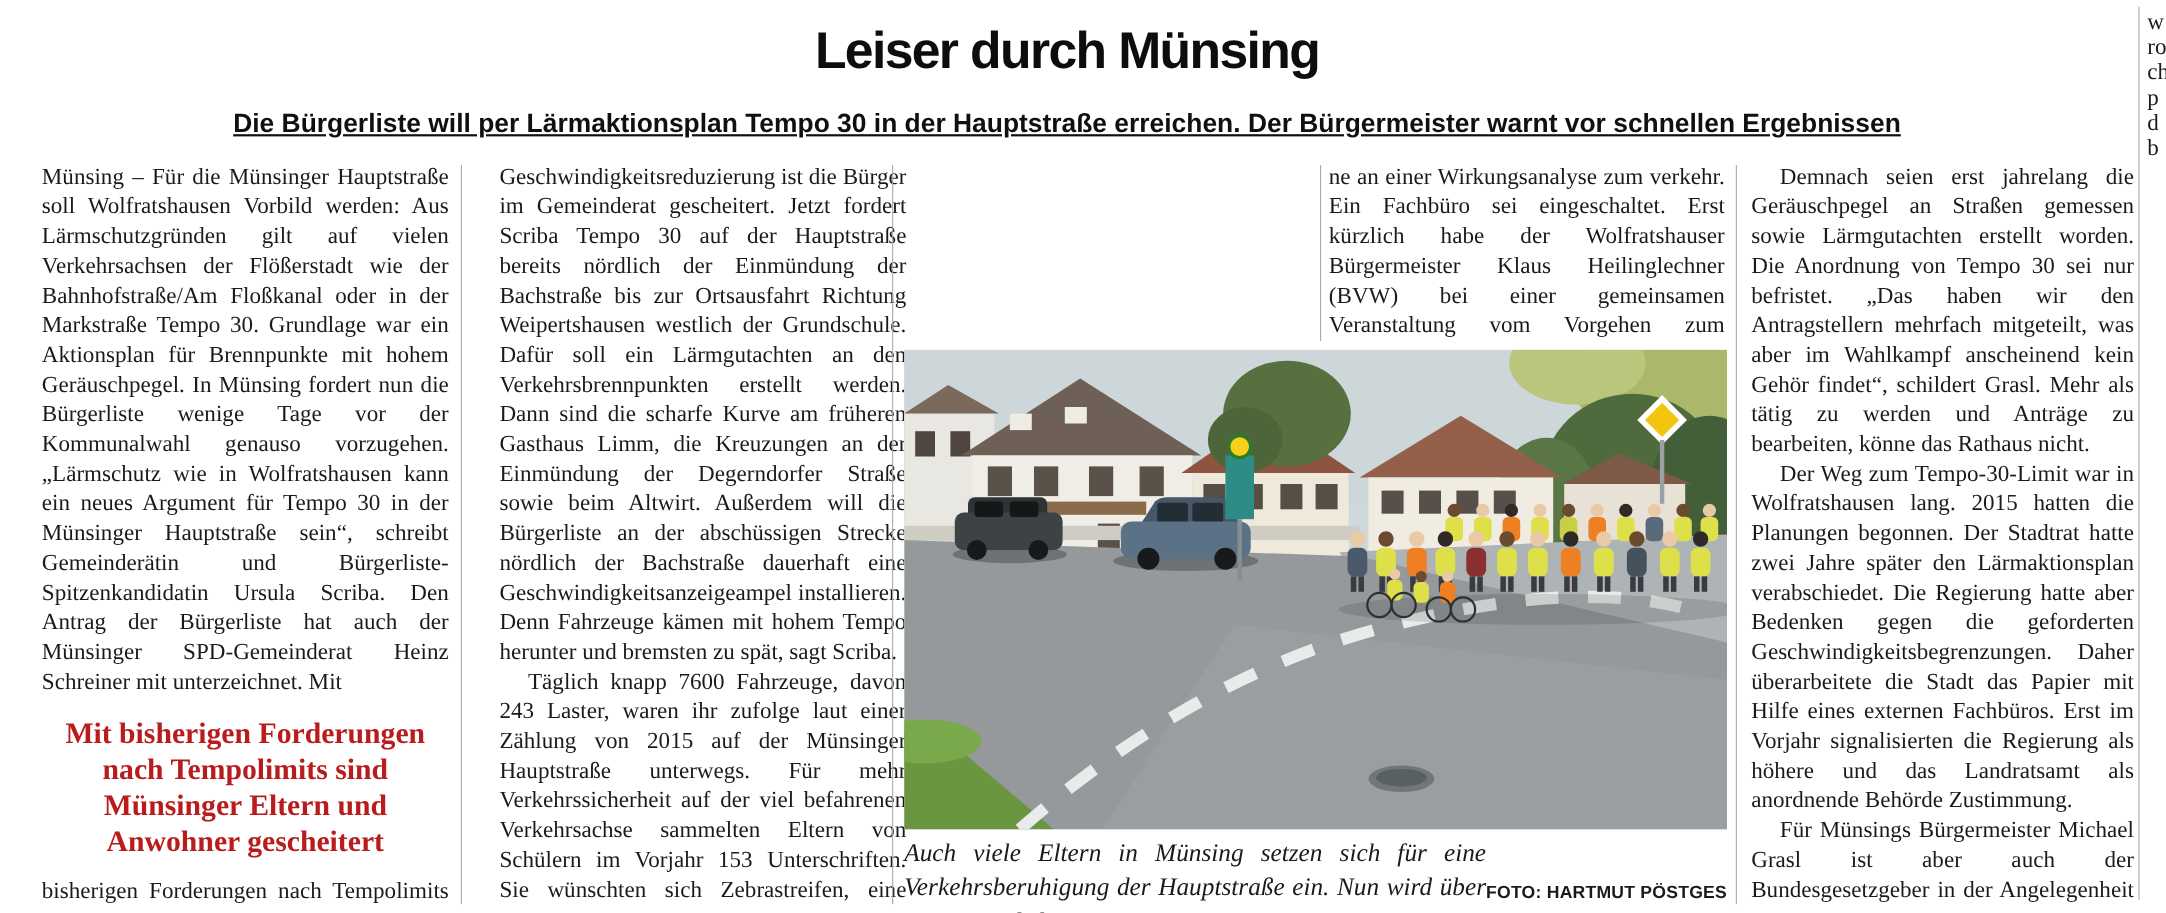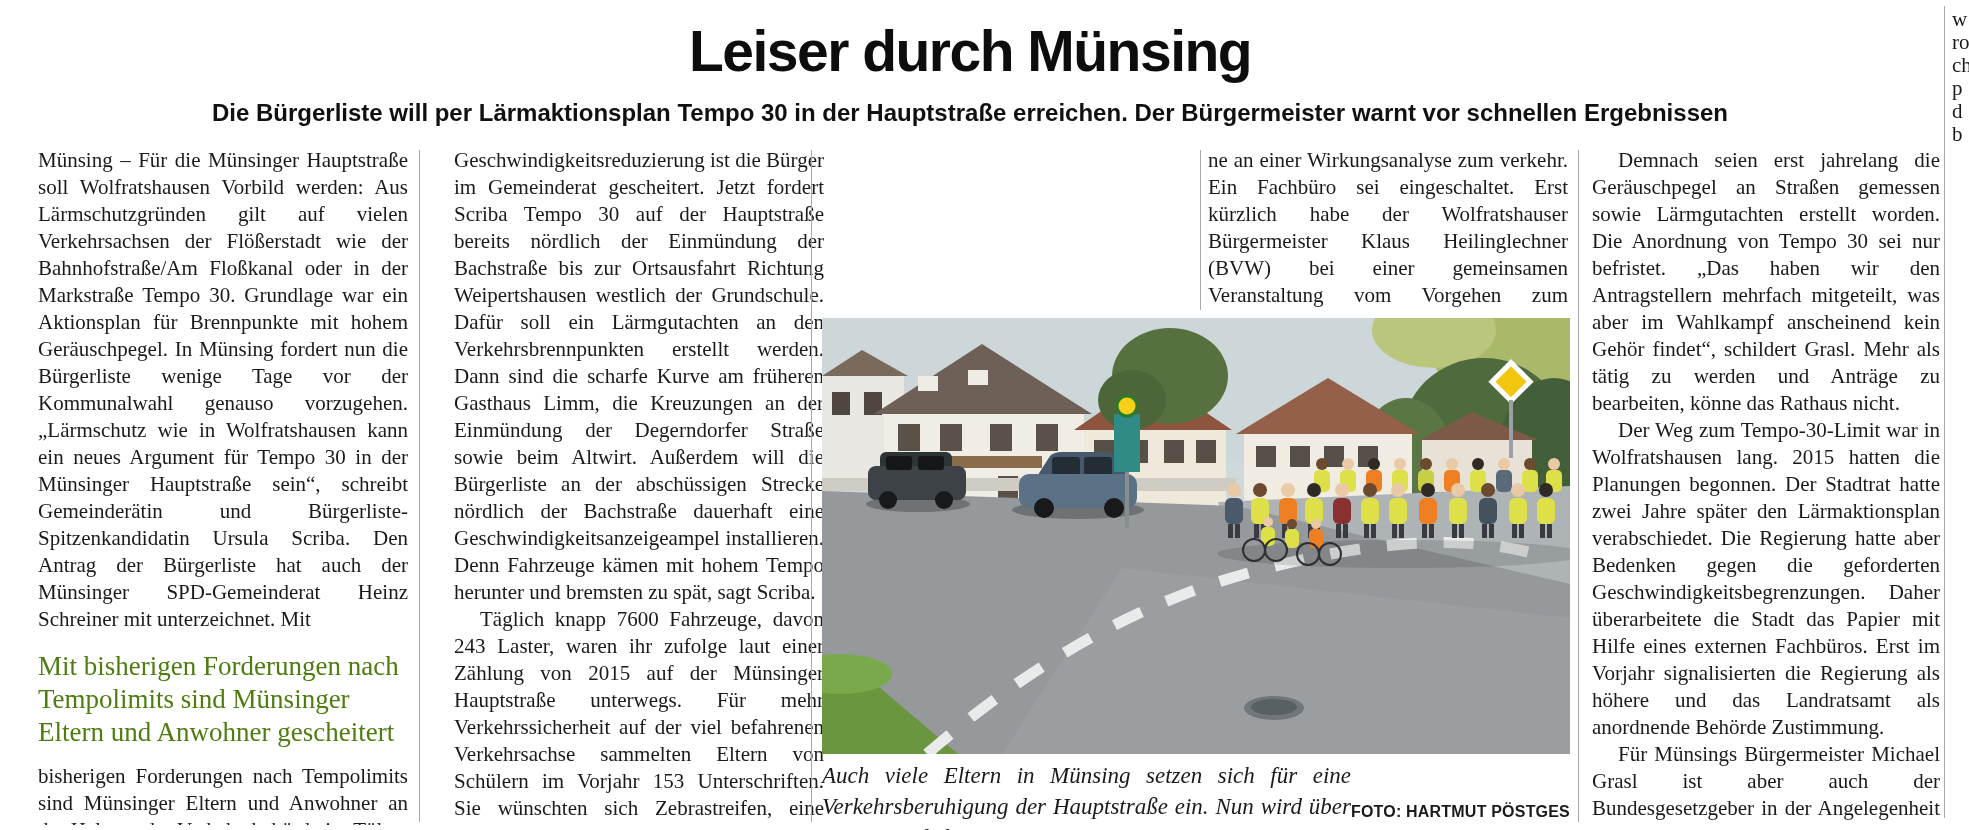--- a/index.html
+++ b/index.html
@@ -13,58 +13,59 @@
     color: #1a1a1a;
   }
   .title {
     position: absolute;
     top: 18px; left: 0;
     width: 1940px;
     margin: 0;
     text-align: center;
     font-family: "Liberation Sans", sans-serif;
     font-weight: bold;
-    font-size: 57px;
+    font-size: 47px;
     letter-spacing: -1.5px;
     color: #0d0d0d;
   }
   .subtitle {
     position: absolute;
     top: 99px; left: 0;
     width: 1940px;
     margin: 0;
     text-align: center;
     font-family: "Liberation Sans", sans-serif;
     font-weight: bold;
     font-size: 24px;
     color: #101010;
+    text-decoration: underline;
   }
   .col {
     position: absolute;
     top: 147px;
     text-align: justify;
     font-size: 21px;
     line-height: 27px;
     overflow: hidden;
   }
   .c1 { left: 38px;   width: 370px; height: 678px; }
   .c2 { left: 454px;  width: 370px; height: 678px; }
   .c3 { left: 822px;  width: 370px; height: 166px; }
   .c4 { left: 1208px; width: 360px; height: 166px; }
   .c5 { left: 1592px; width: 348px; height: 678px; }
   .body-p { margin: 0; }
   .indent { text-indent: 26px; }
   .lead { font-weight: normal; }
   .subhead {
     margin: 17px 0 14px 0;
-    font-weight: normal;
+    font-weight: bold;
     font-size: 27px;
     line-height: 33px;
-    text-align: left;
-    color: #4d7c0f;
+    text-align: center;
+    color: #b91c1c;
   }
   .rule {
     position: absolute;
     width: 1px;
     background: #a9a9a9;
   }
   .r1 { left: 419px;  top: 150px; height: 672px; }
   .r2 { left: 811px;  top: 150px; height: 672px; }
   .r3 { left: 1200px; top: 150px; height: 160px; }
   .r4 { left: 1578px; top: 150px; height: 672px; }

